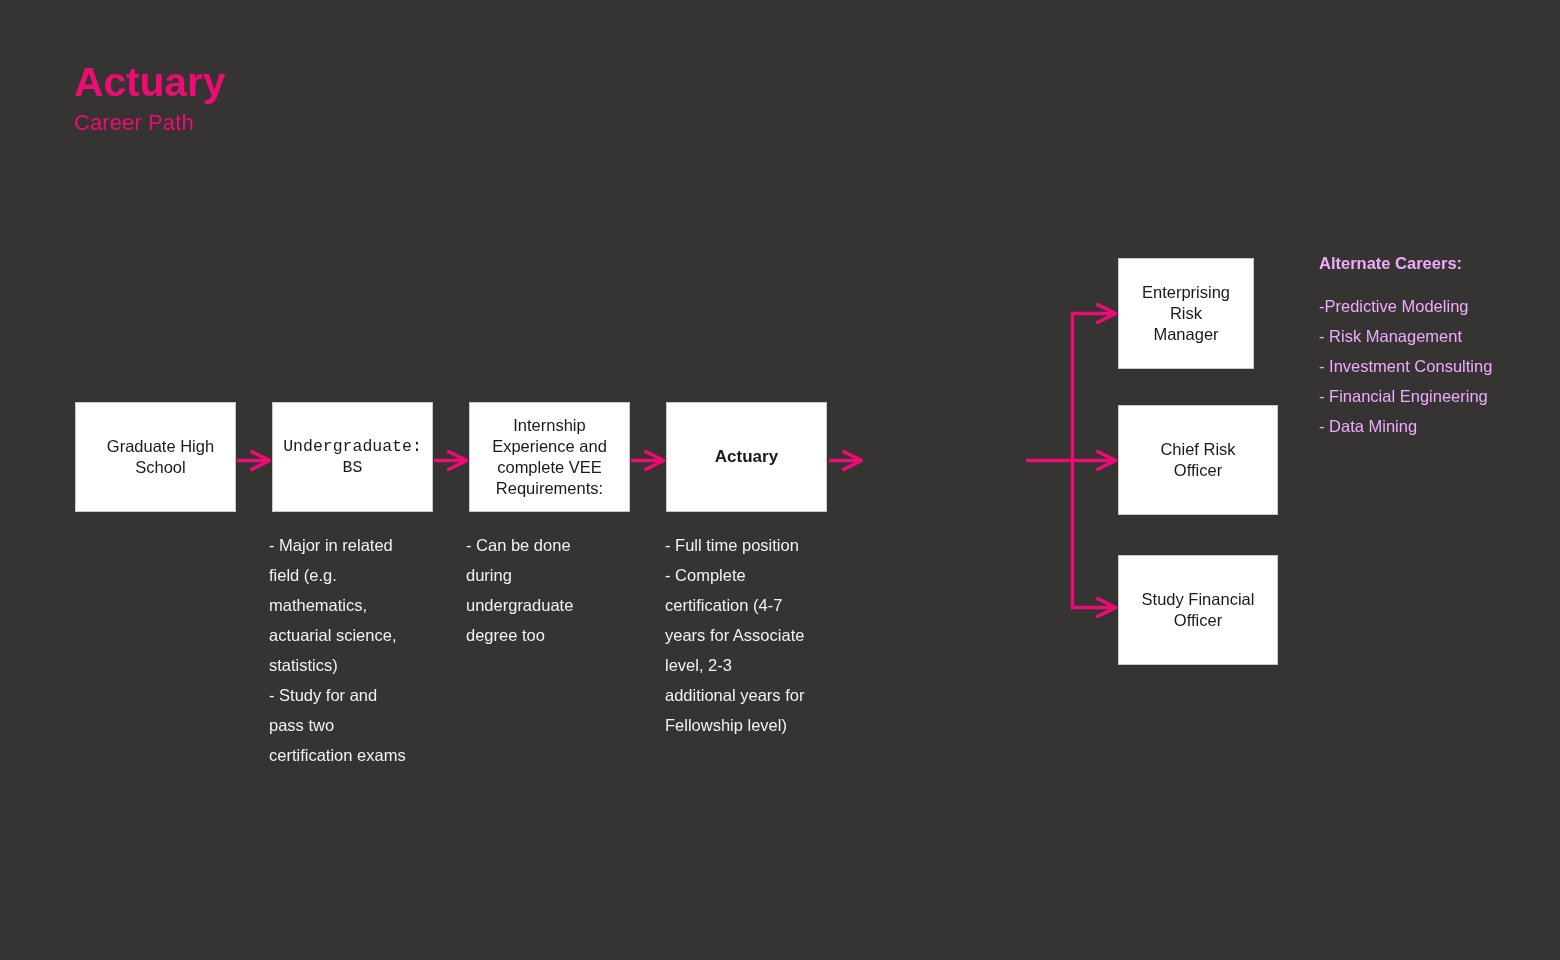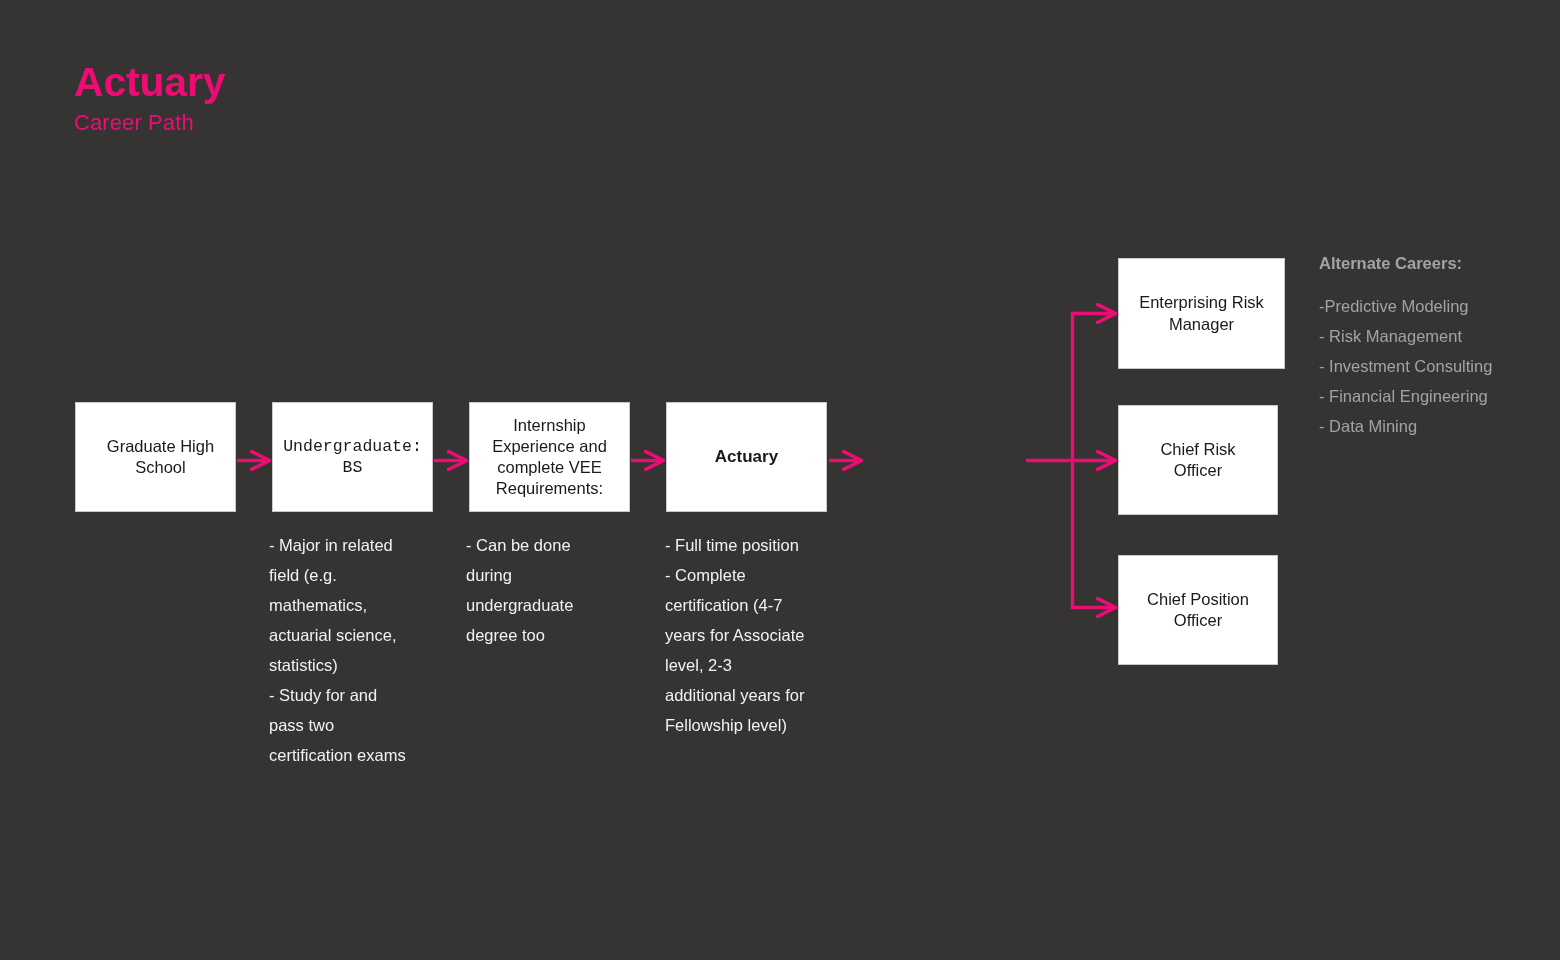--- a/index.html
+++ b/index.html
@@ -71,21 +71,21 @@
     color: #F2F2F2;
     font-size: 16.5px;
     line-height: 1.82;
     white-space: pre-line;
   }
   
   #alt-careers {
     position: absolute;
     left: 1319px;
     top: 254px;
-    color: #a3a3a3;
+    color: #f0abfc;
   }
   #alt-careers-title {
     display: block;
     font-size: 16.5px;
     font-weight: bold;
     margin-bottom: 18px;
   }
   .alt-item {
     display: block;
     font-size: 16.5px;
@@ -149,32 +149,32 @@
 Experience and
 complete VEE
 Requirements:</span>
   </div>
 
   <div class="flow-box emphasis" style="left:666px; top:402px; width:161px; height:110px;">
     <span class="box-label">Actuary</span>
   </div>
 
 
-  <div class="flow-box" style="left:1118px; top:258px; width:167px; height:111px;">
+  <div class="flow-box" style="left:1118px; top:258px; width:136px; height:111px;">
     <span class="box-label">Enterprising Risk
 Manager</span>
   </div>
 
   <div class="flow-box" style="left:1118px; top:405px; width:160px; height:110px;">
     <span class="box-label">Chief Risk
 Officer</span>
   </div>
 
   <div class="flow-box" style="left:1118px; top:555px; width:160px; height:110px;">
-    <span class="box-label">Chief Position
+    <span class="box-label">Study Financial
 Officer</span>
   </div>
 
   <div class="note" style="left:269px; top:530px; width:175px;">- Major in related
 field (e.g.
 mathematics,
 actuarial science,
 statistics)
 - Study for and
 pass two

